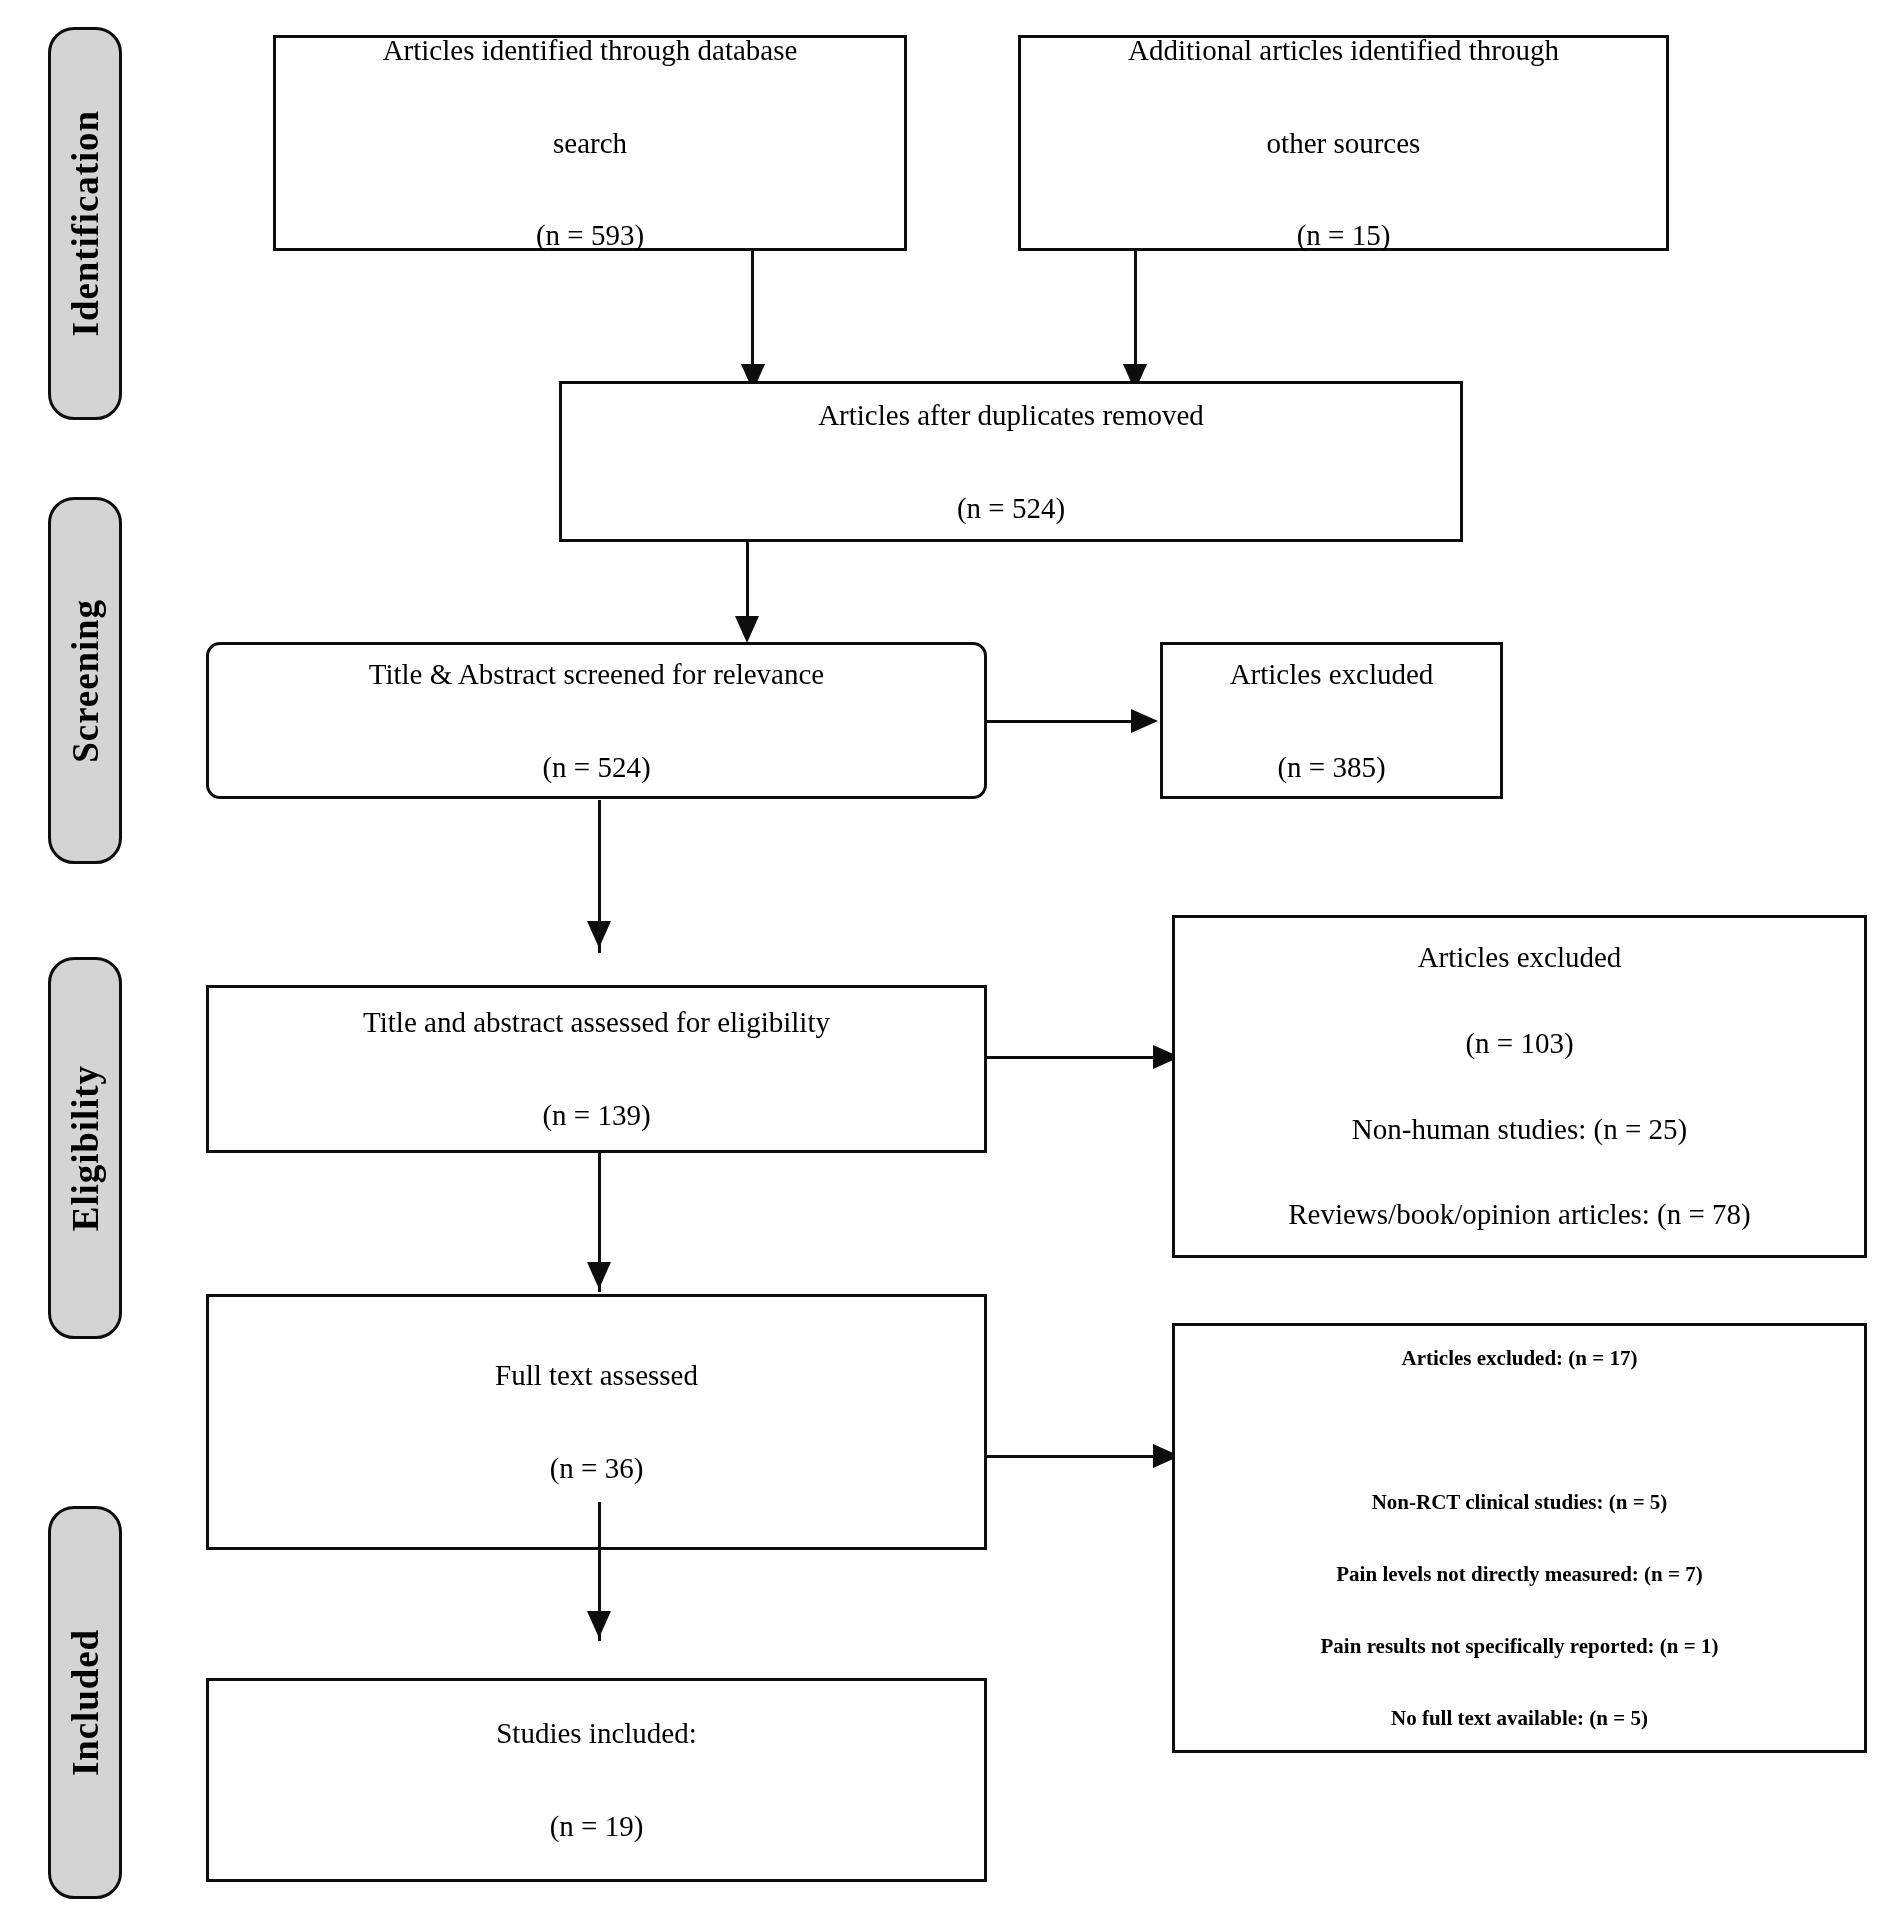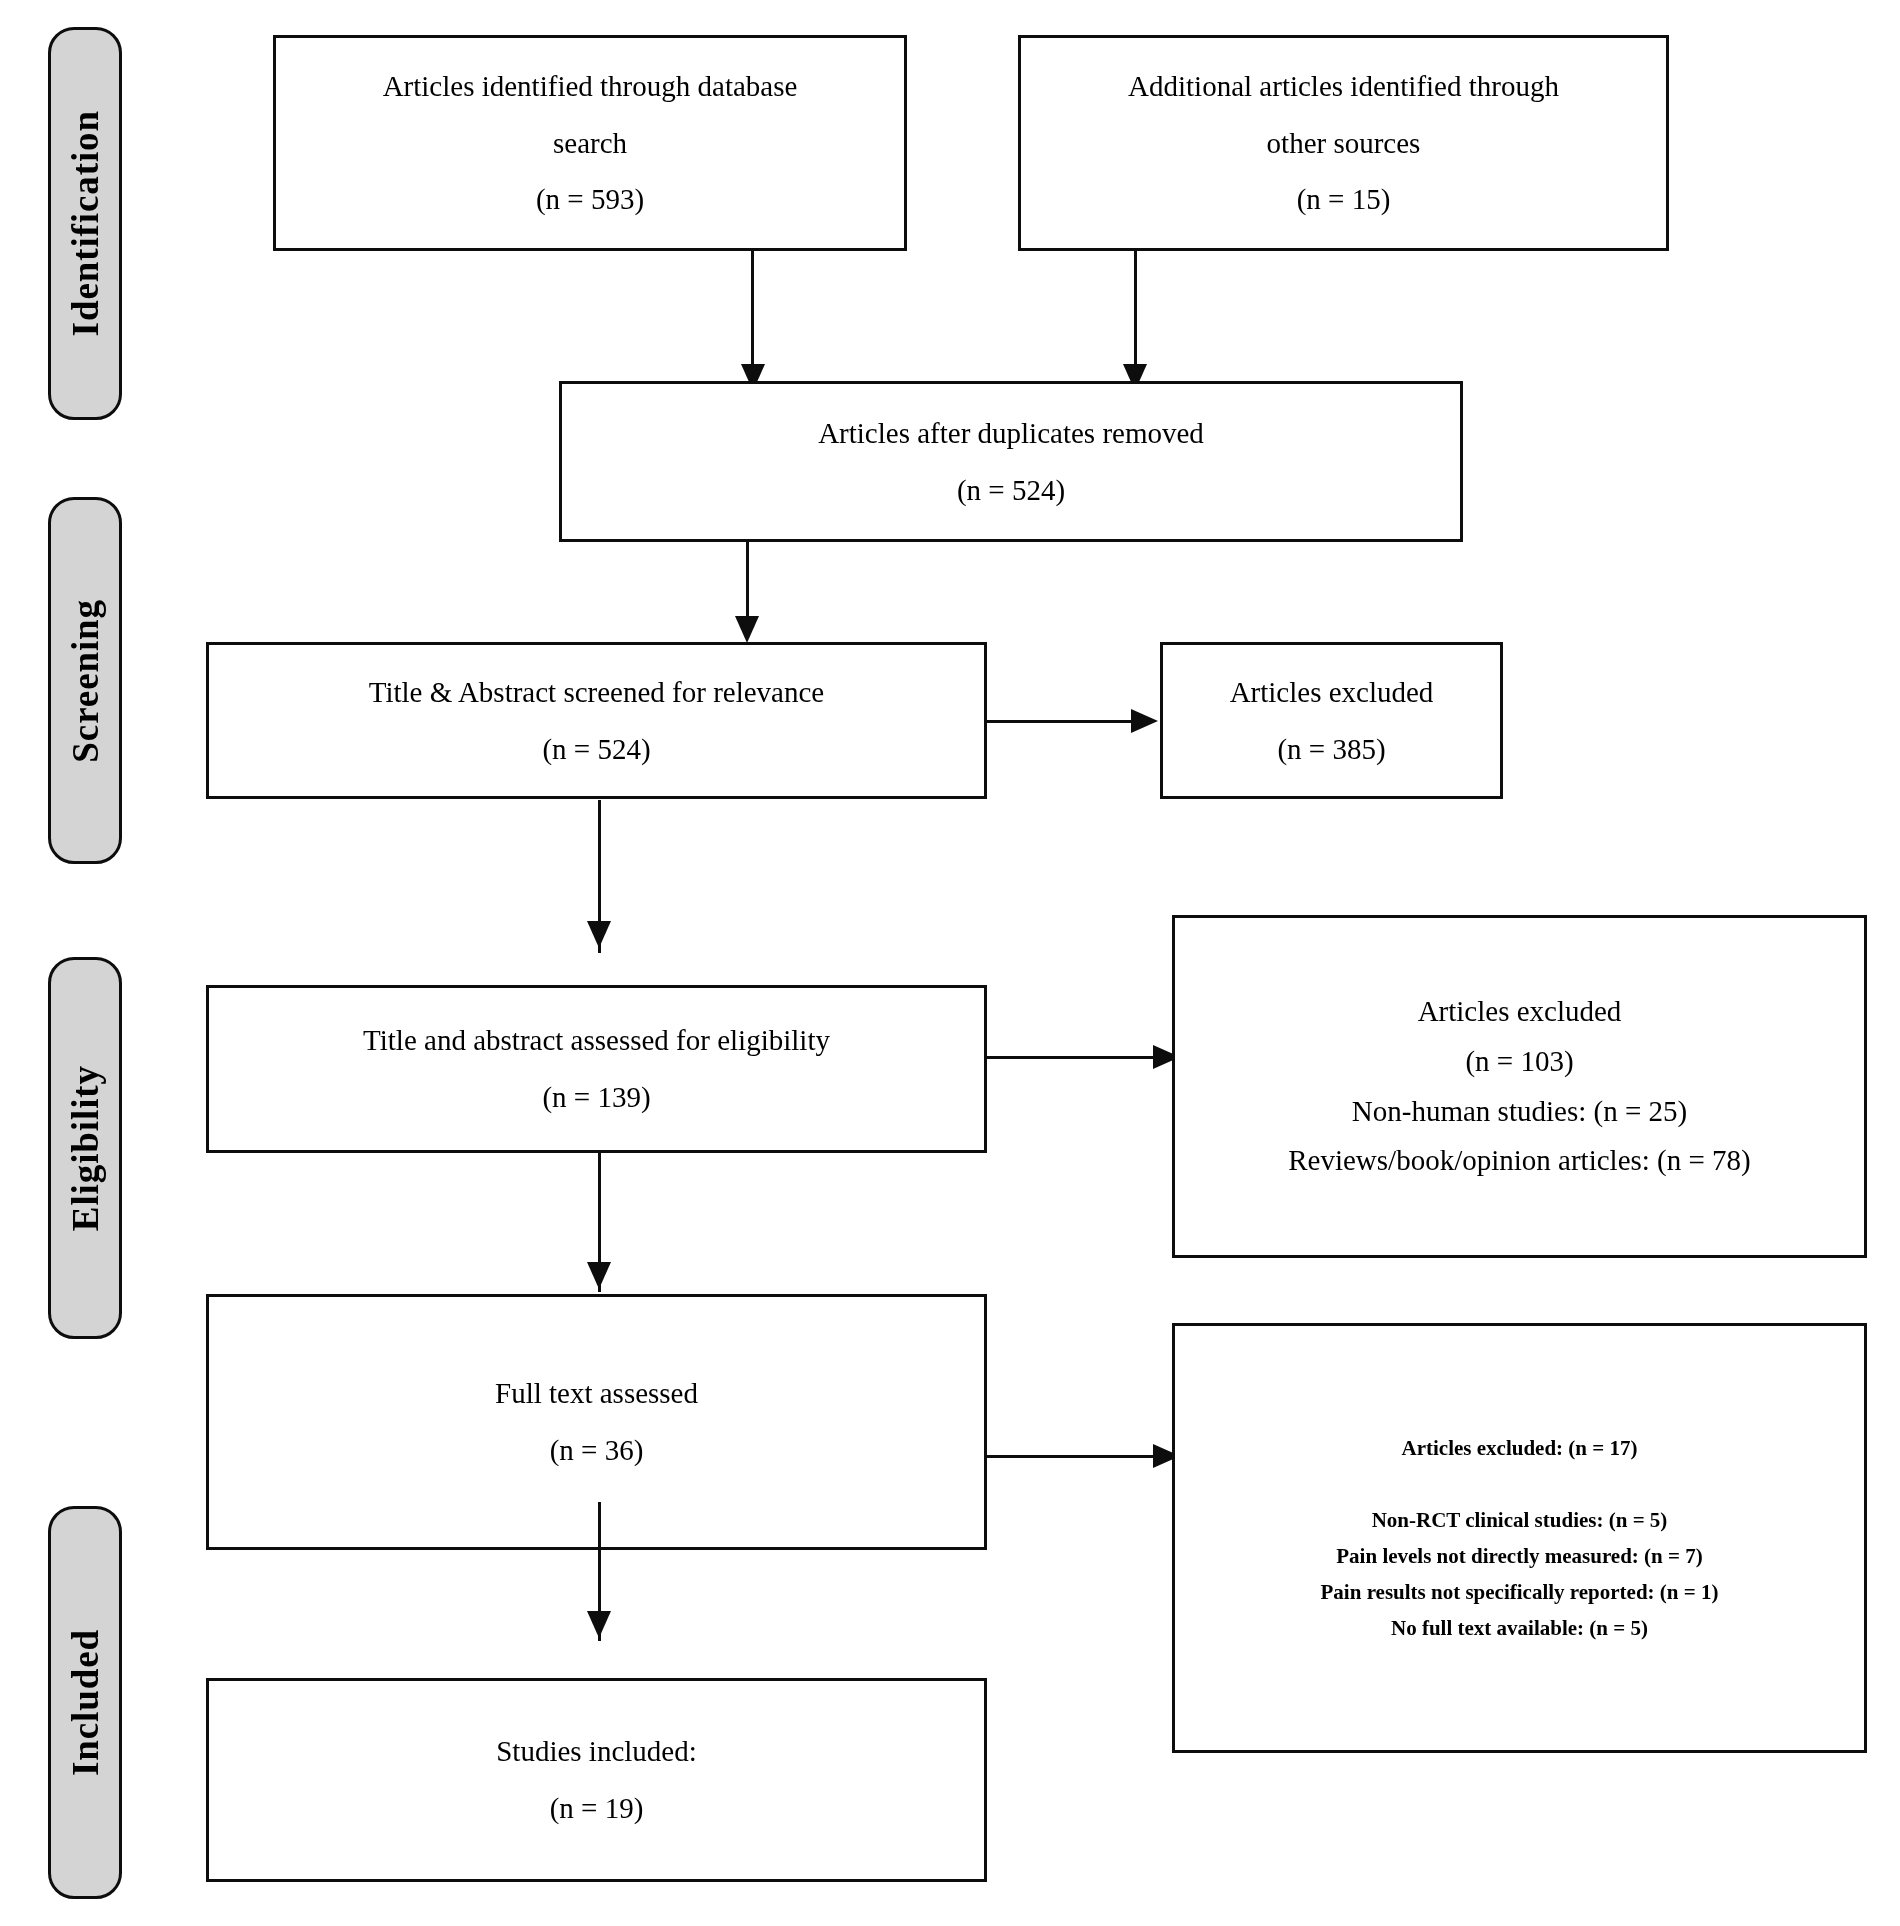--- a/index.html
+++ b/index.html
@@ -44,20 +44,21 @@
     background: #ffffff;
     border: 3px solid #0d0d0d;
     box-sizing: border-box;
     display: flex;
     flex-direction: column;
     align-items: center;
     justify-content: center;
     text-align: center;
     color: #000000;
     padding: 4.3px 11.3px;
+    gap: 36px;
   }
   .flow-box .line {
     font-size: 29px;
     line-height: 1.95;
     white-space: nowrap;
   }
   .flow-box.tight .line { line-height: 1.72; }
   .flow-box.wide-text .line { font-size: 21px; font-weight: bold; }
 
   
@@ -128,21 +129,21 @@
   <div class="arrow-down" style="left:1123px; top:364px;"></div>
 
   <div class="flow-box" style="left:559px; top:381px; width:904px; height:161px;">
     <div class="line">Articles after duplicates removed</div>
     <div class="line">(n = 524)</div>
   </div>
 
   <div class="v-line" style="left:746px; top:542px; height:75px;"></div>
   <div class="arrow-down" style="left:735px; top:616px;"></div>
 
-  <div class="flow-box" style="left:206px; top:642px; width:781px; height:157px;">
+  <div class="flow-box" style="left:206px; top:642px; width:781px; height:157px;border-radius:14px;">
     <div class="line">Title &amp; Abstract screened for relevance</div>
     <div class="line">(n = 524)</div>
   </div>
 
   <div class="h-line" style="left:987px; top:720px; width:144px;"></div>
   <div class="arrow-right" style="left:1131px; top:709px;"></div>
 
   <div class="flow-box" style="left:1160px; top:642px; width:343px; height:157px;">
     <div class="line">Articles excluded</div>
     <div class="line">(n = 385)</div>

